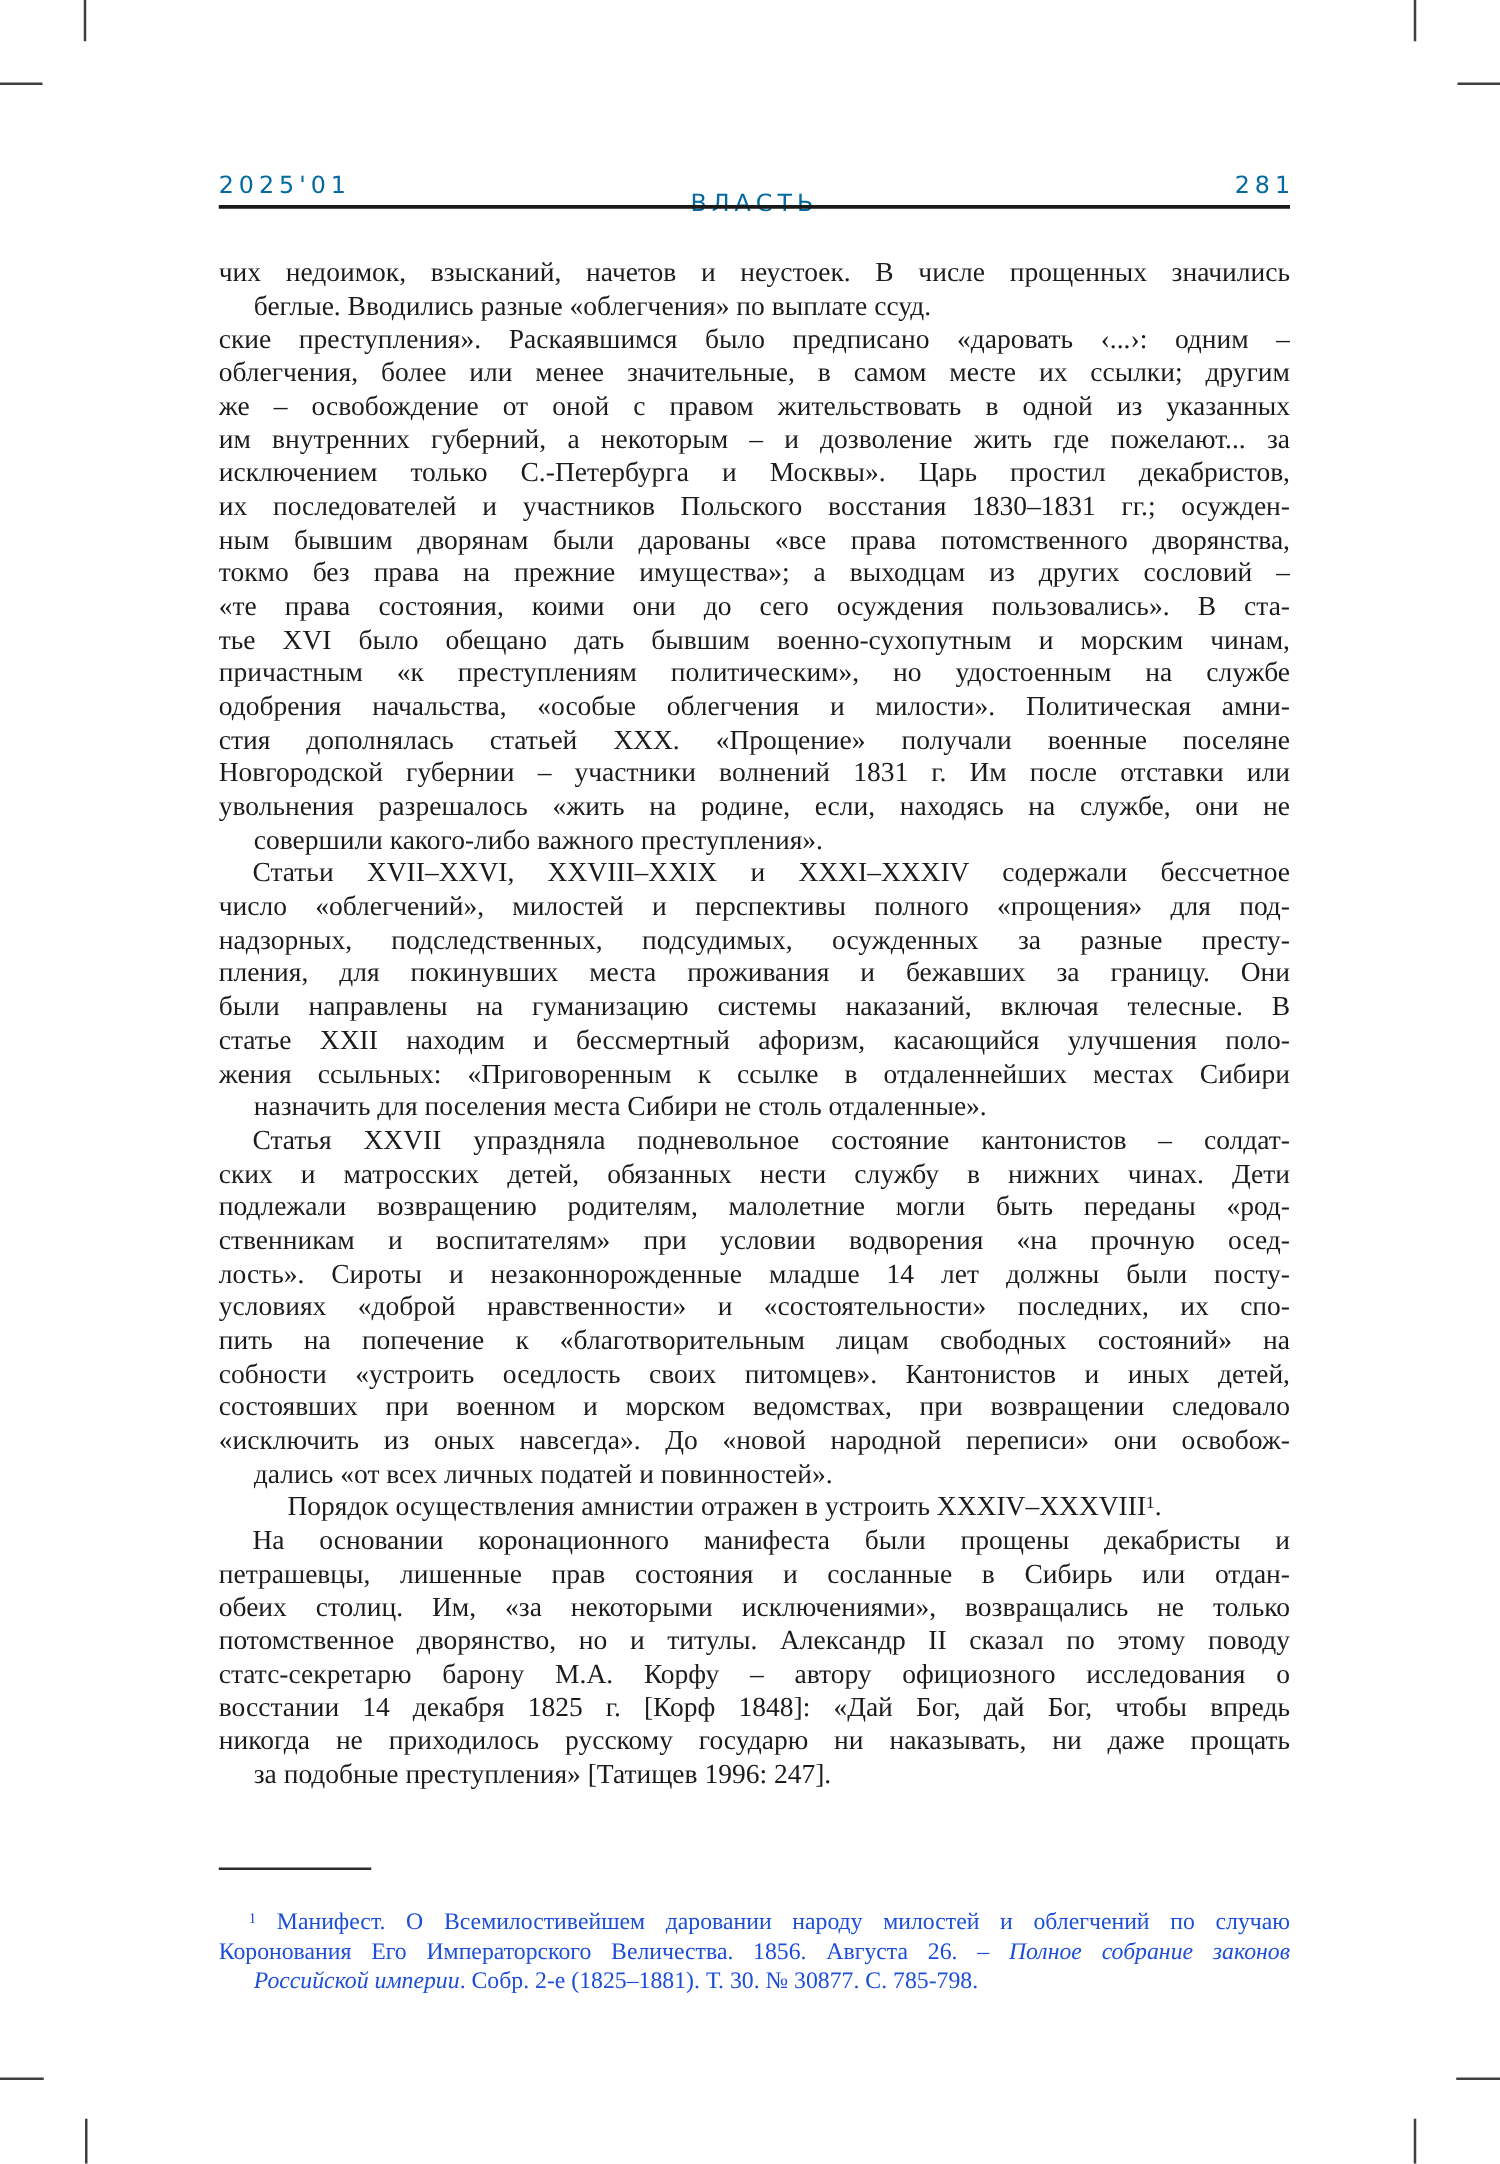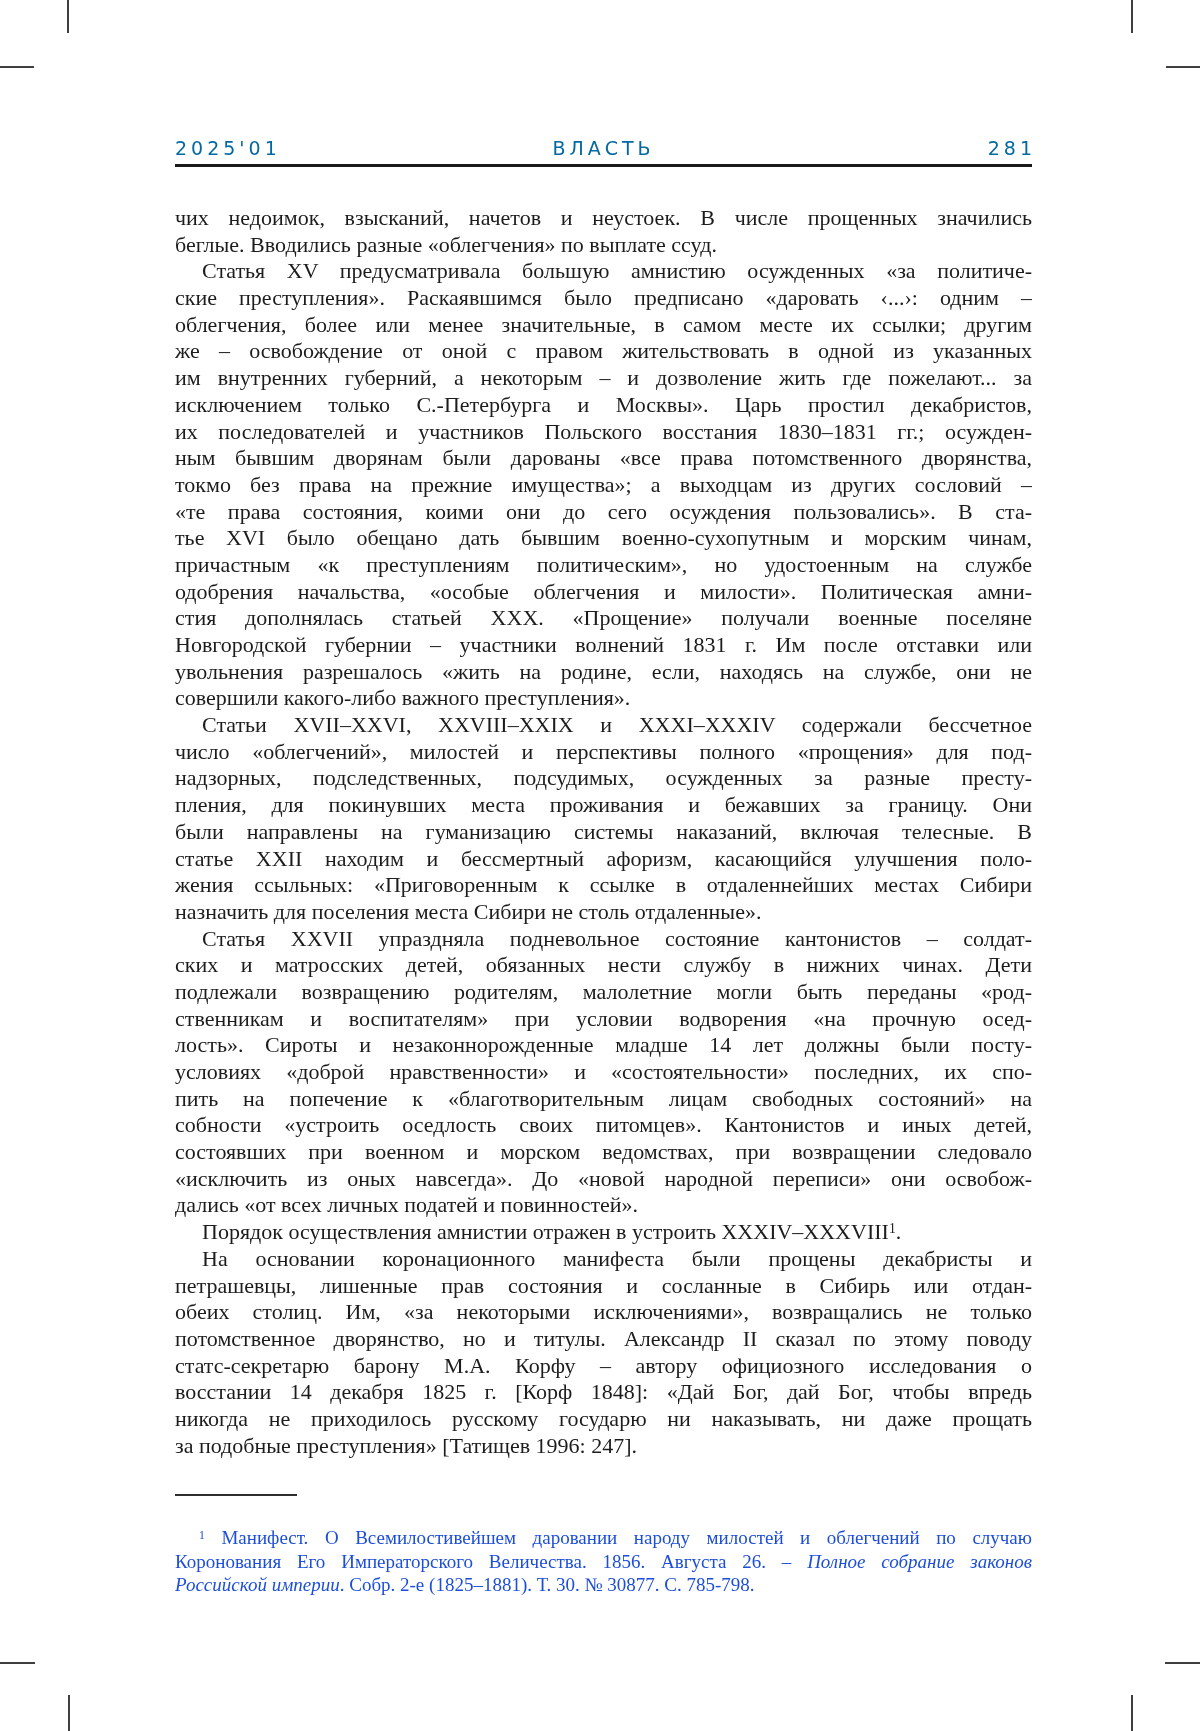--- a/index.html
+++ b/index.html
@@ -21,34 +21,34 @@
   .crop.br-h{left:1165px;top:1662px;width:35px;height:2px;}
   .crop.br-v{left:1131px;top:1695px;width:2px;height:36px;}
 
   
   .runhead{
     position:absolute;left:175px;top:137px;width:857px;height:24px;
     font-family:"DejaVu Sans", sans-serif;font-size:19px;color:#0369a1;
     letter-spacing:4px;font-weight:500;
   }
   .runhead .issue{position:absolute;left:0;top:0;}
-  .runhead .journal{position:absolute;left:0;right:0;top:0;text-align:center;}
+  .runhead .journal{position:absolute;left:0;right:0;top:15px;text-align:center;}
   .runhead .pagenum{position:absolute;right:-4px;top:0;}
   .head-rule{position:absolute;left:175px;top:164px;width:857px;height:3px;background:#1a1a1a;}
 
   
   .body-block{
     position:absolute;left:175px;top:205px;width:857px;
     font-size:22px;line-height:26.7px;color:#1c1c1c;
   }
   .line{
     text-align:justify;text-align-last:justify;-moz-text-align-last:justify;
     height:26.7px;overflow:hidden;white-space:normal;
   }
-  .line.last{text-align-last:left;-moz-text-align-last:left;}
+  .line.last{text-align-last:left;margin-left:28px;-moz-text-align-last:left;}
   .line.indent{text-indent:27px;}
   sup.fnmark{font-size:0.62em;line-height:0;position:relative;top:-0.45em;vertical-align:baseline;}
   .it{font-style:italic;}
 
   
   .fn-rule{position:absolute;left:175px;top:1494px;width:122px;height:2px;background:#2d2d2d;}
   .footnote-block{
     position:absolute;left:175px;top:1526px;width:857px;
     font-size:19px;line-height:23.6px;color:#1d4ed8;
   }
@@ -72,21 +72,20 @@
   <div class="runhead">
     <span class="issue">2025'01</span>
     <span class="journal">ВЛАСТЬ</span>
     <span class="pagenum">281</span>
   </div>
   <div class="head-rule"></div>
 
   <div class="body-block" id="body-block">
       <div class="line"><span>чих недоимок, взысканий, начетов и неустоек. В числе прощенных значились</span></div>
       <div class="line last"><span>беглые. Вводились разные «облегчения» по выплате ссуд.</span></div>
-      <div class="line indent"><span>Статья XV предусматривала большую амнистию осужденных «за политиче-</span></div>
       <div class="line"><span>ские преступления». Раскаявшимся было предписано «даровать ‹...›: одним –</span></div>
       <div class="line"><span>облегчения, более или менее значительные, в самом месте их ссылки; другим</span></div>
       <div class="line"><span>же – освобождение от оной с правом жительствовать в одной из указанных</span></div>
       <div class="line"><span>им внутренних губерний, а некоторым – и дозволение жить где пожелают... за</span></div>
       <div class="line"><span>исключением только С.-Петербурга и Москвы». Царь простил декабристов,</span></div>
       <div class="line"><span>их последователей и участников Польского восстания 1830–1831 гг.; осужден-</span></div>
       <div class="line"><span>ным бывшим дворянам были дарованы «все права потомственного дворянства,</span></div>
       <div class="line"><span>токмо без права на прежние имущества»; а выходцам из других сословий –</span></div>
       <div class="line"><span>«те права состояния, коими они до сего осуждения пользовались». В ста-</span></div>
       <div class="line"><span>тье XVI было обещано дать бывшим военно-сухопутным и морским чинам,</span></div>

